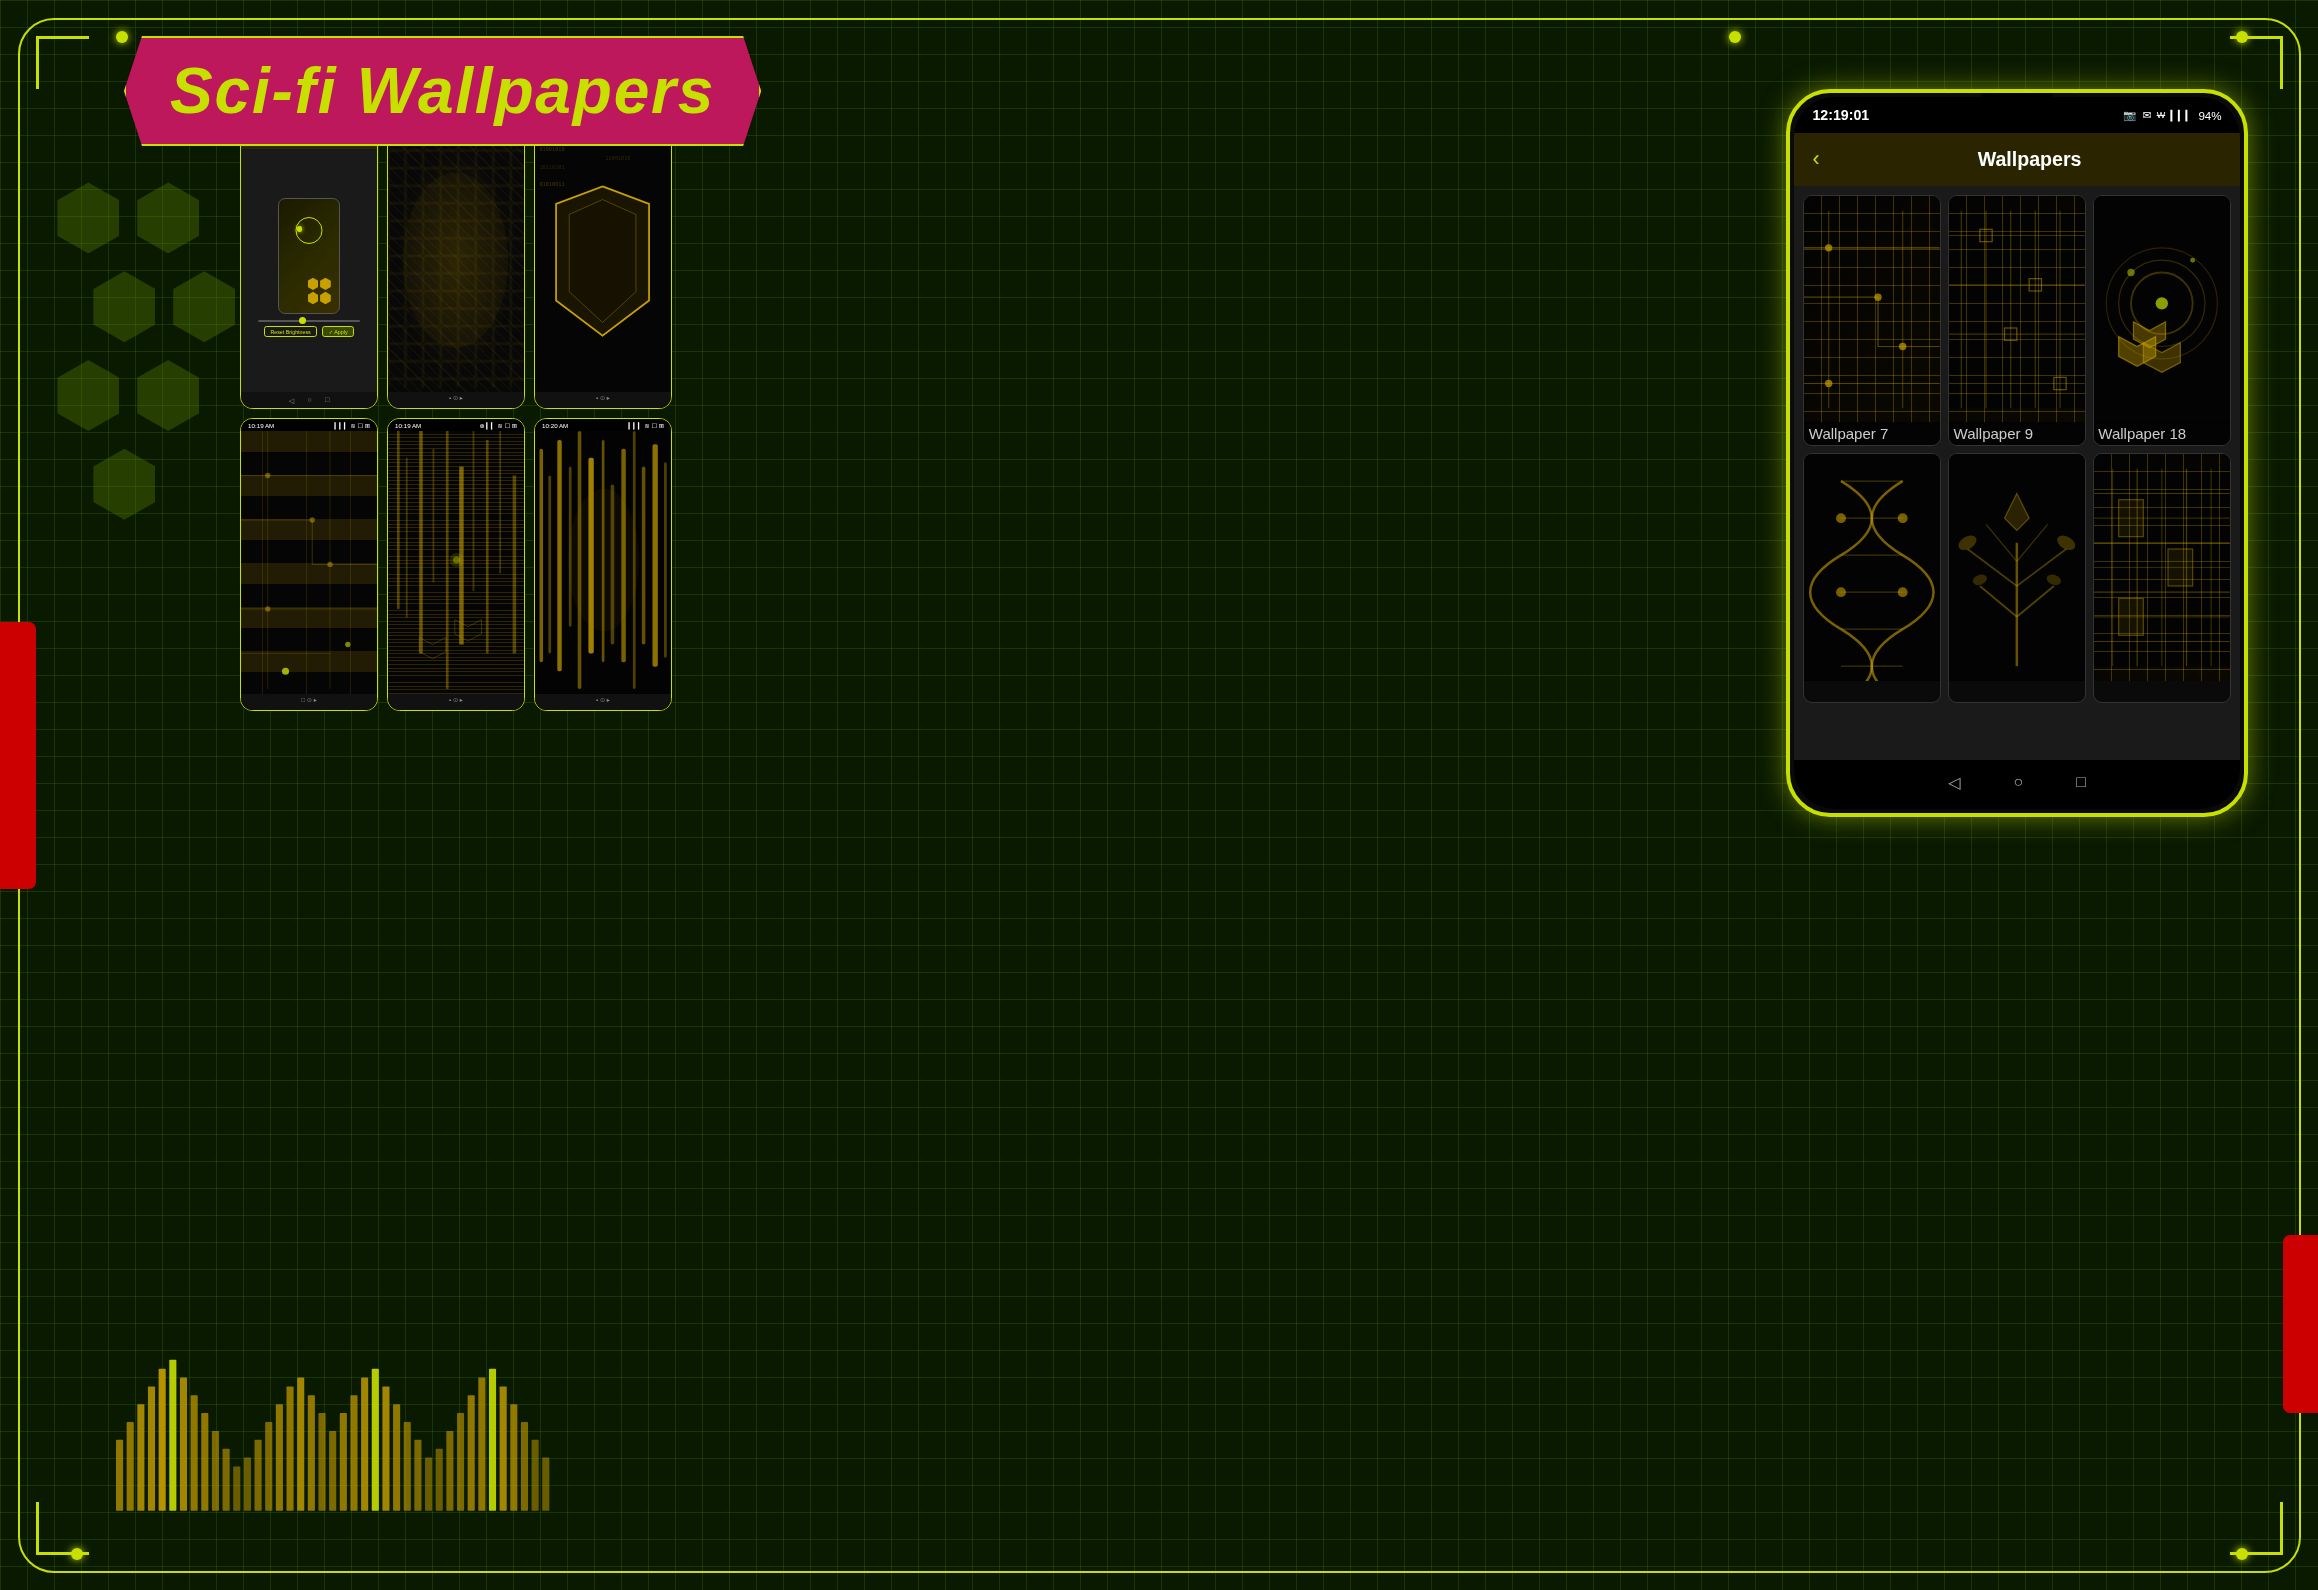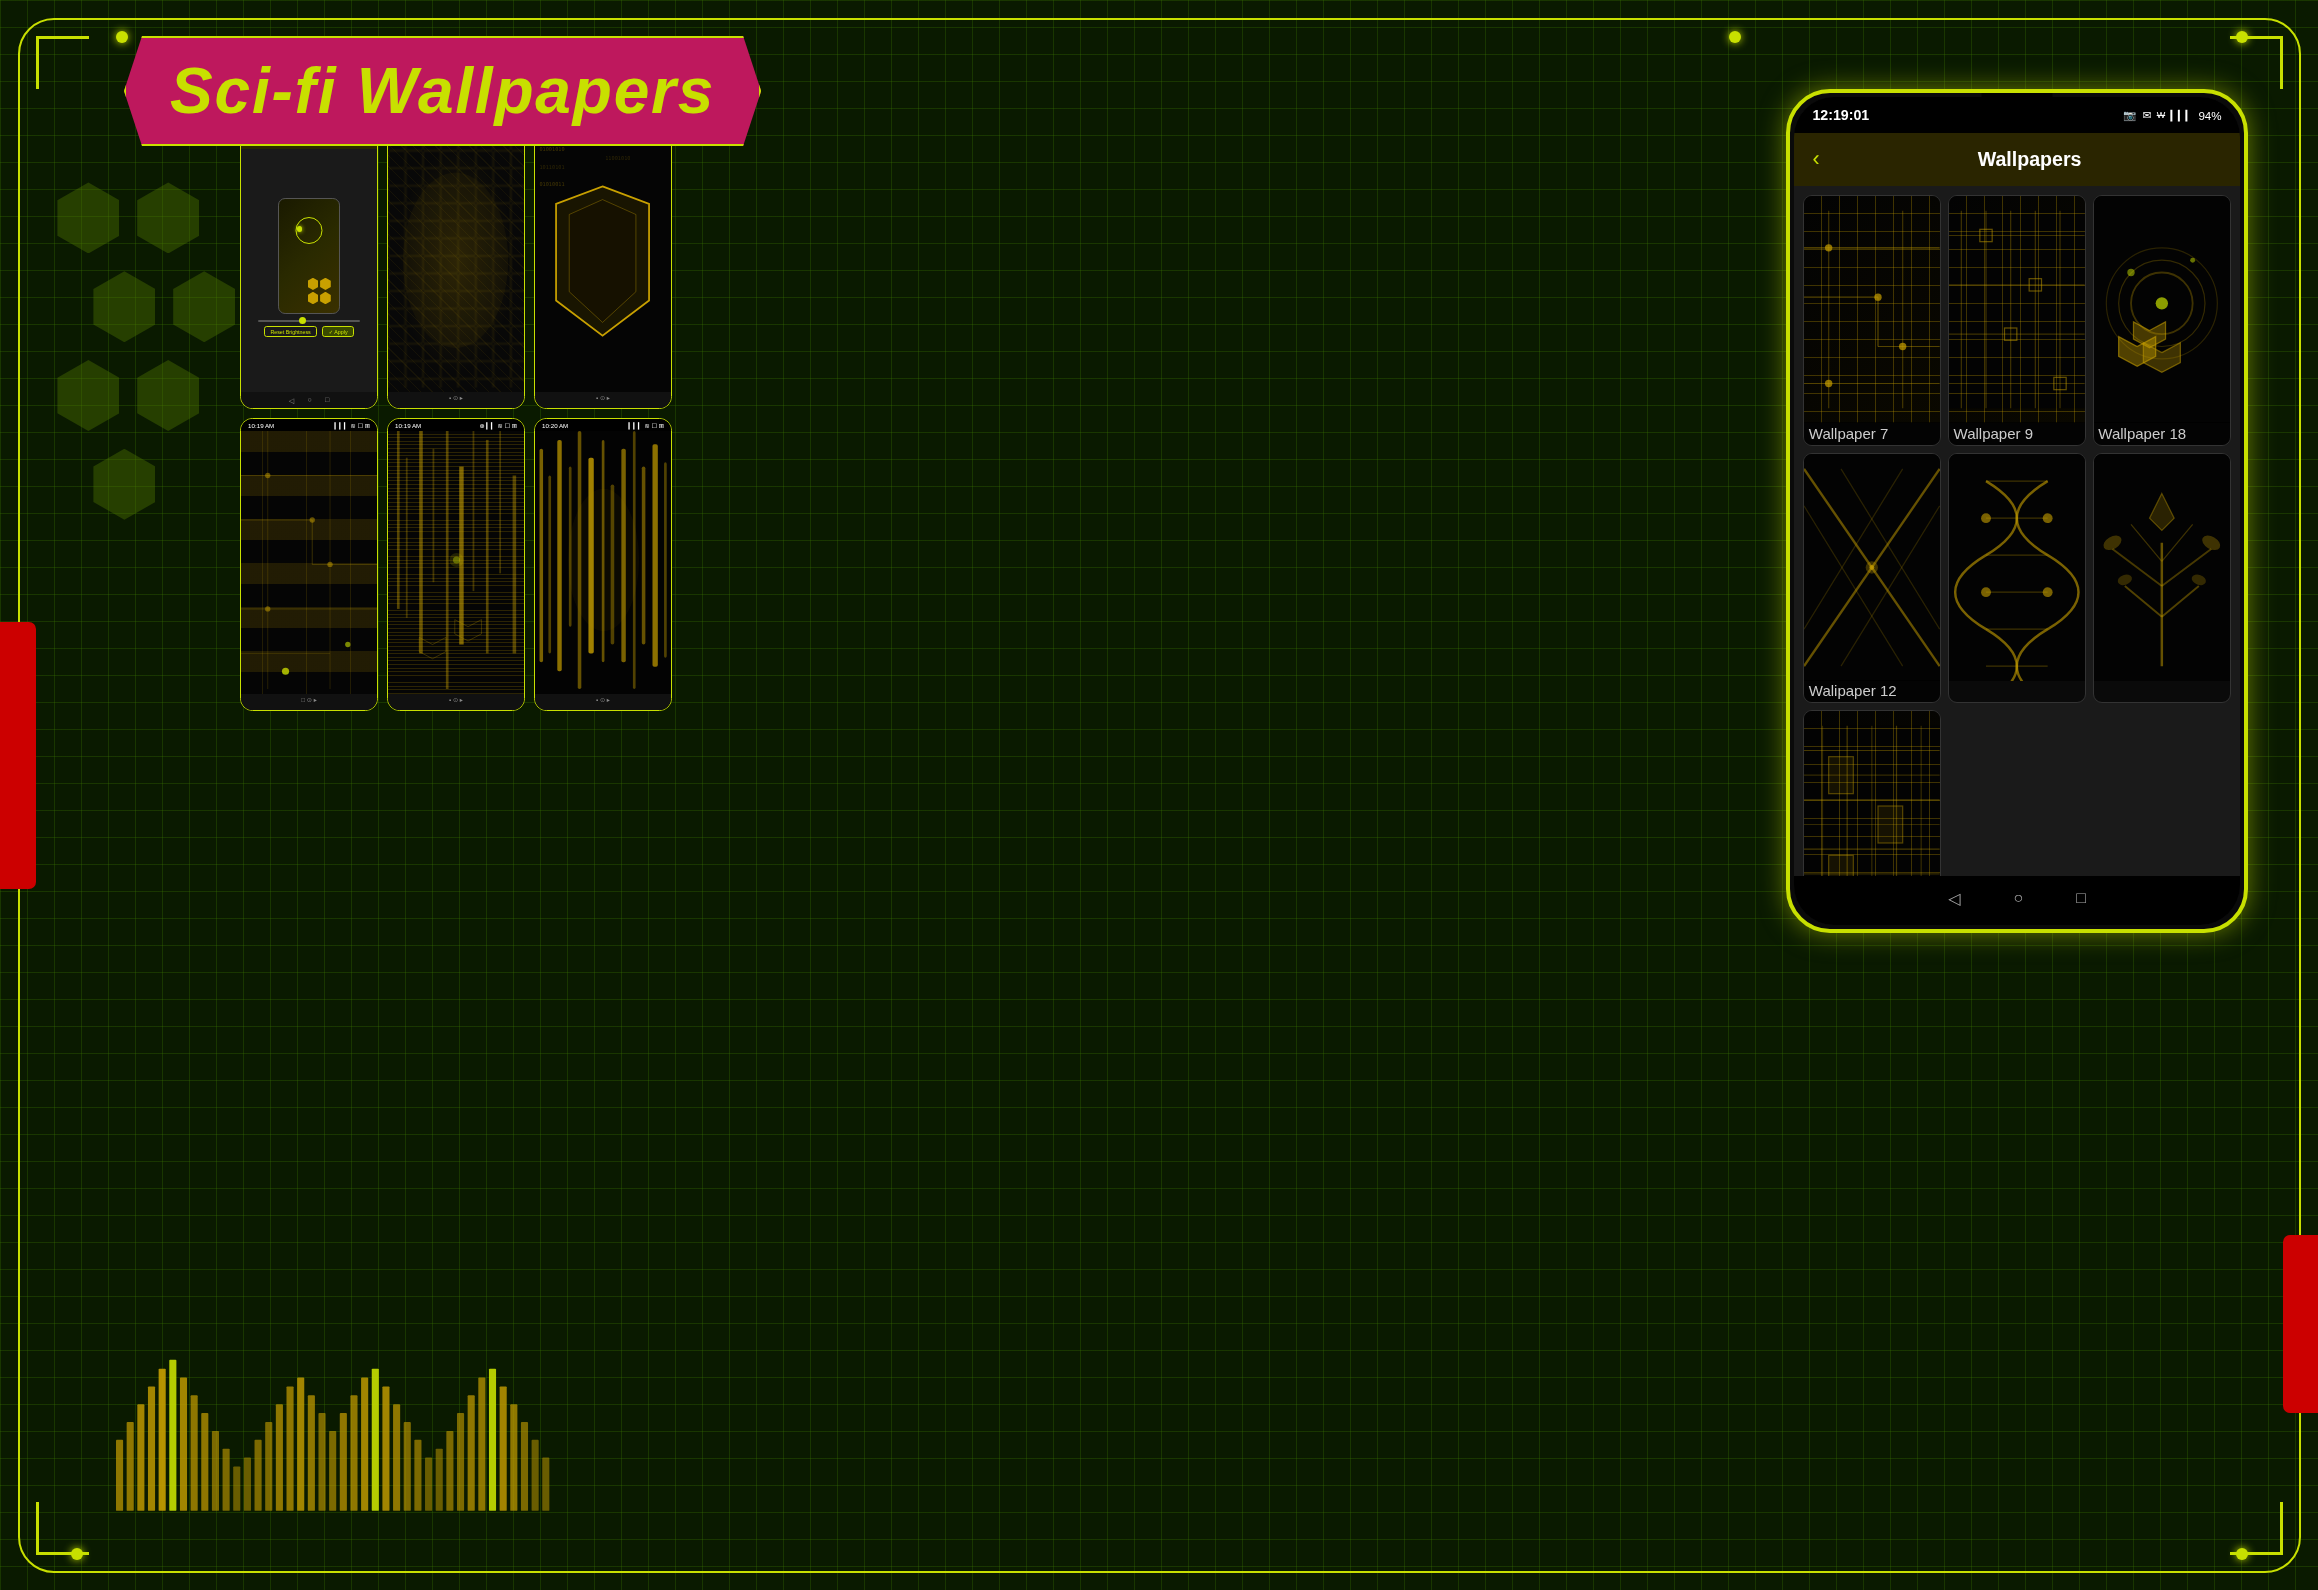--- a/index.html
+++ b/index.html
@@ -336,21 +336,21 @@
         rgba(200,160,0,0.2) 3.6px
       );
     }
 
     
     .phone-large {
       position: absolute;
       top: 89px;
       right: 71px;
       width: 462px;
-      height: 844px;
+      height: 728px;
       background: #0a0a0a;
       border: 4.4px solid #c8e000;
       border-radius: 44px;
       z-index: 10;
       overflow: hidden;
       box-shadow: 0 0 27px rgba(200,224,0,0.5);
     }
 
     .phone-large-inner {
       position: absolute;
@@ -1033,38 +1033,20 @@
 
               <circle cx="55" cy="75" r="5" fill="rgba(200,224,0,0.7)"></circle>
               <circle cx="30" cy="50" r="3" fill="rgba(200,224,0,0.5)"></circle>
               <circle cx="80" cy="40" r="2" fill="rgba(200,224,0,0.5)"></circle>
             </svg>
           </div>
           <div class="wp-thumb-label">Wallpaper 18</div>
         </div>
 
 
-        <div class="wp-thumb">
-          <div class="wp-thumb-img" style="background:#030303;">
-            <svg width="100%" height="100%" viewBox="0 0 110 160">
-
-              <line x1="0" y1="0" x2="110" y2="160" stroke="rgba(200,160,0,0.5)" stroke-width="2"></line>
-              <line x1="110" y1="0" x2="0" y2="160" stroke="rgba(200,160,0,0.5)" stroke-width="2"></line>
-
-              <line x1="0" y1="30" x2="80" y2="160" stroke="rgba(200,160,0,0.2)" stroke-width="1"></line>
-              <line x1="110" y1="30" x2="30" y2="160" stroke="rgba(200,160,0,0.2)" stroke-width="1"></line>
-              <line x1="30" y1="0" x2="110" y2="130" stroke="rgba(200,160,0,0.2)" stroke-width="1"></line>
-              <line x1="80" y1="0" x2="0" y2="130" stroke="rgba(200,160,0,0.2)" stroke-width="1"></line>
-
-              <circle cx="55" cy="80" r="5" fill="rgba(200,160,0,0.3)"></circle>
-              <circle cx="55" cy="80" r="2" fill="rgba(200,160,0,0.7)"></circle>
-            </svg>
-          </div>
-          <div class="wp-thumb-label">Walipaper 12</div>
-        </div>
 
         <div class="wp-thumb">
           <div class="wp-thumb-img" style="background:#030303;">
             <svg width="100%" height="100%" viewBox="0 0 110 160">
 
               <path d="M 30,10 Q 80,40 30,70 Q -20,100 30,130 Q 80,160 30,190" fill="none" stroke="rgba(200,160,0,0.6)" stroke-width="2"></path>
               <path d="M 80,10 Q 30,40 80,70 Q 130,100 80,130 Q 30,160 80,190" fill="none" stroke="rgba(200,160,0,0.6)" stroke-width="2"></path>
 
               <line x1="30" y1="10" x2="80" y2="10" stroke="rgba(200,160,0,0.3)" stroke-width="1"></line>
               <line x1="30" y1="40" x2="80" y2="40" stroke="rgba(200,160,0,0.3)" stroke-width="1"></line>

